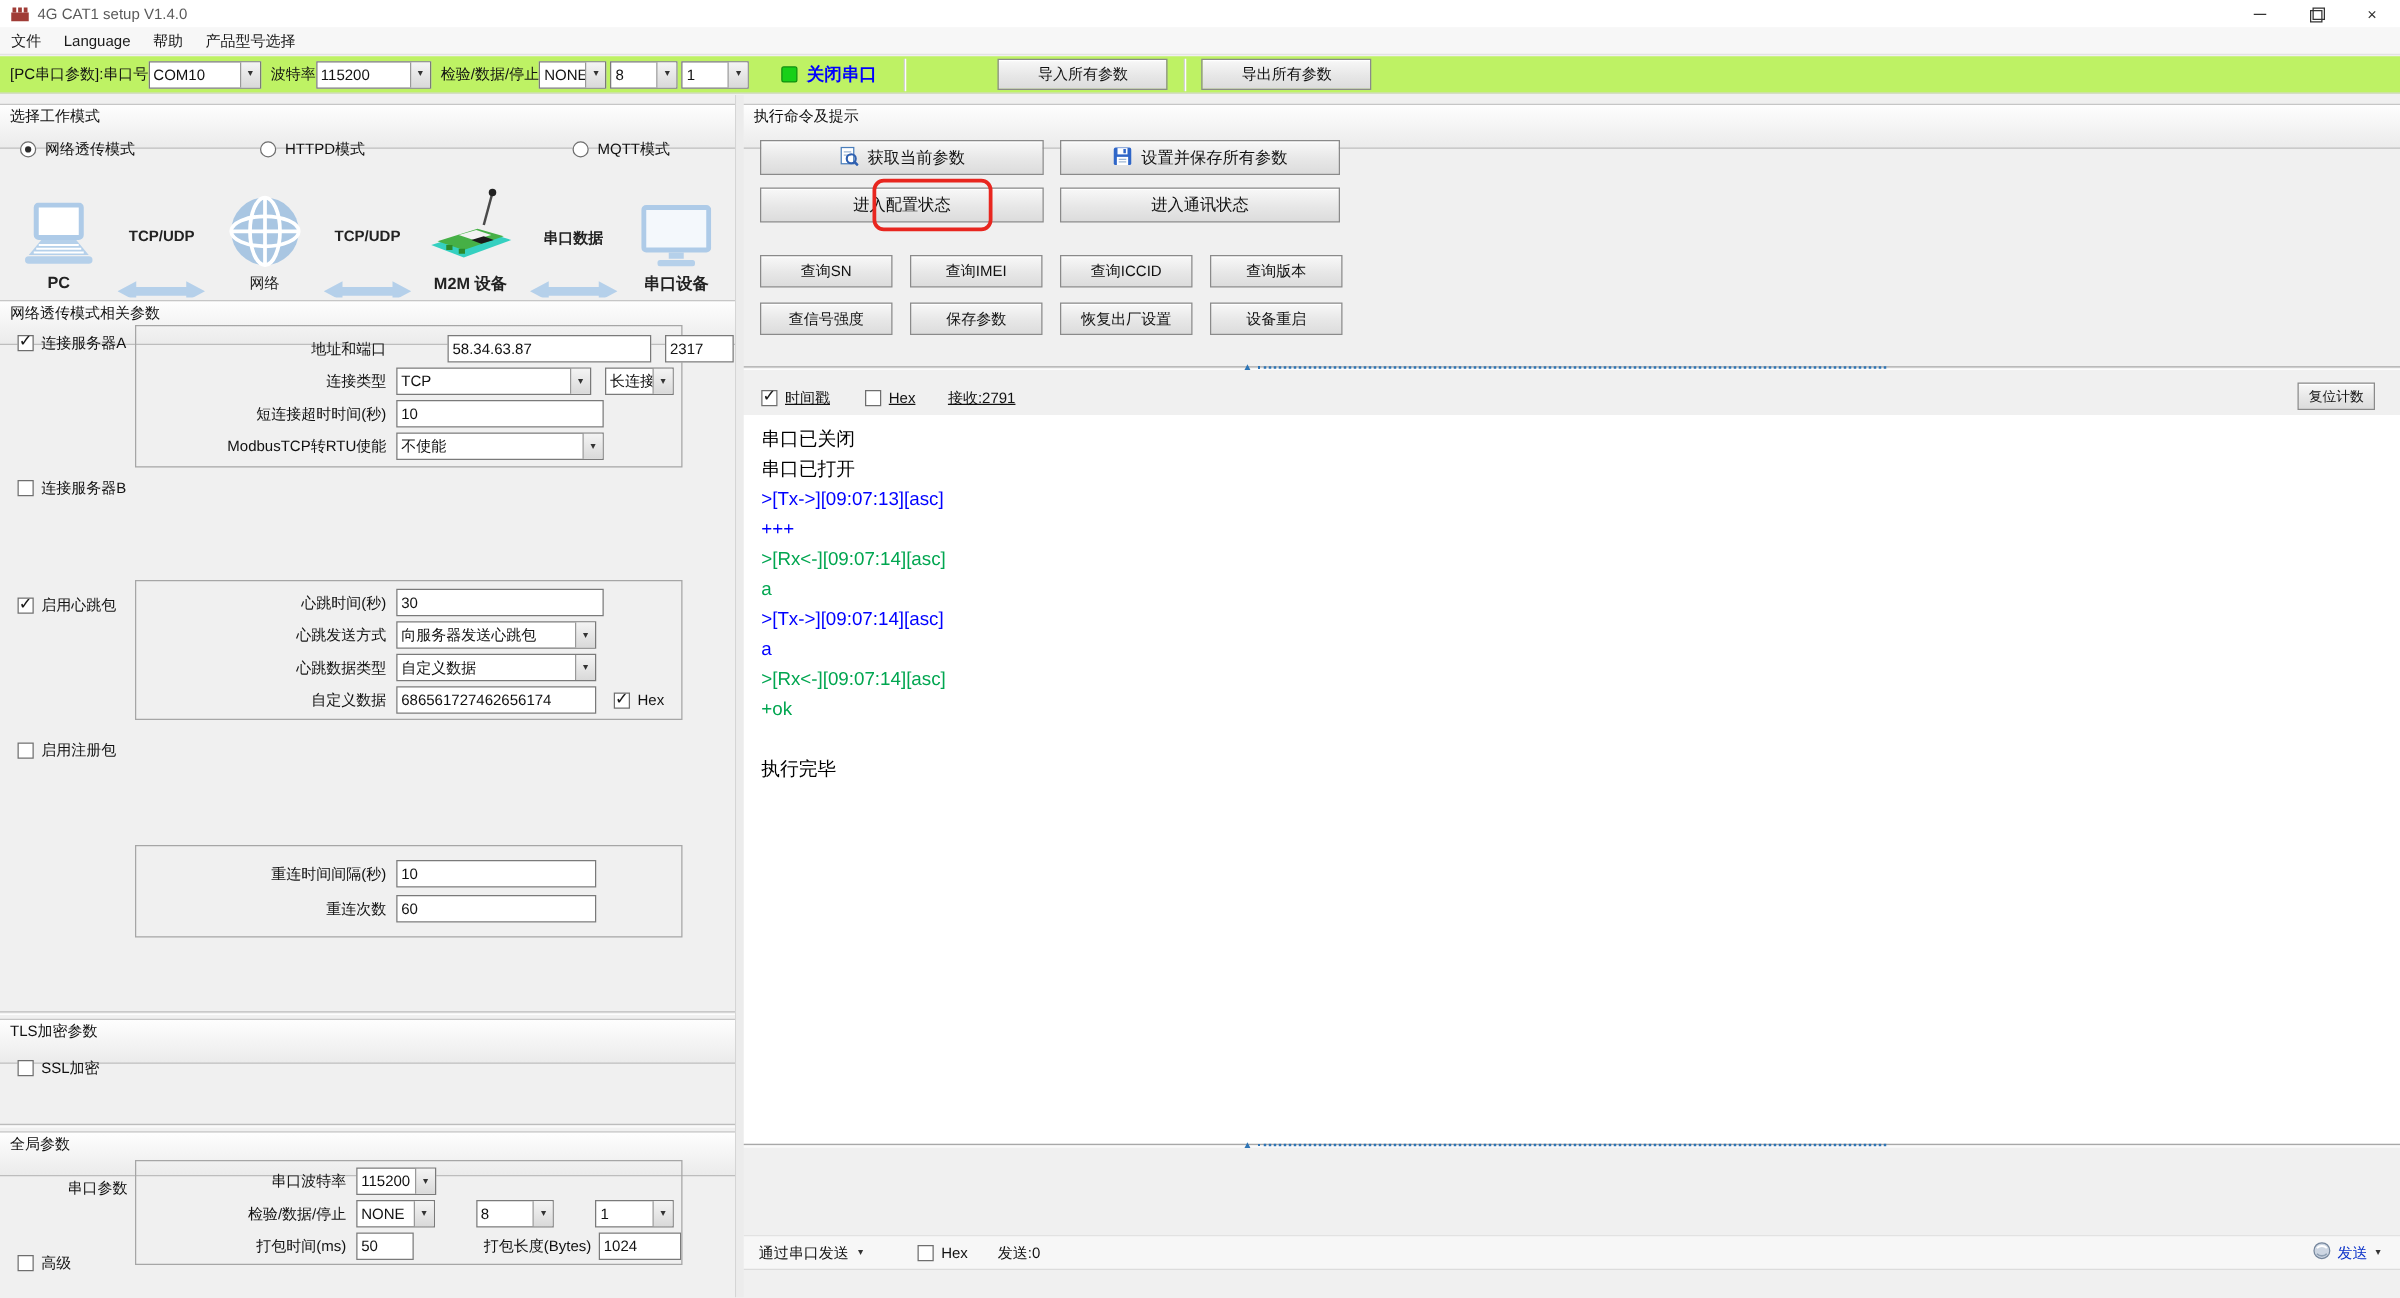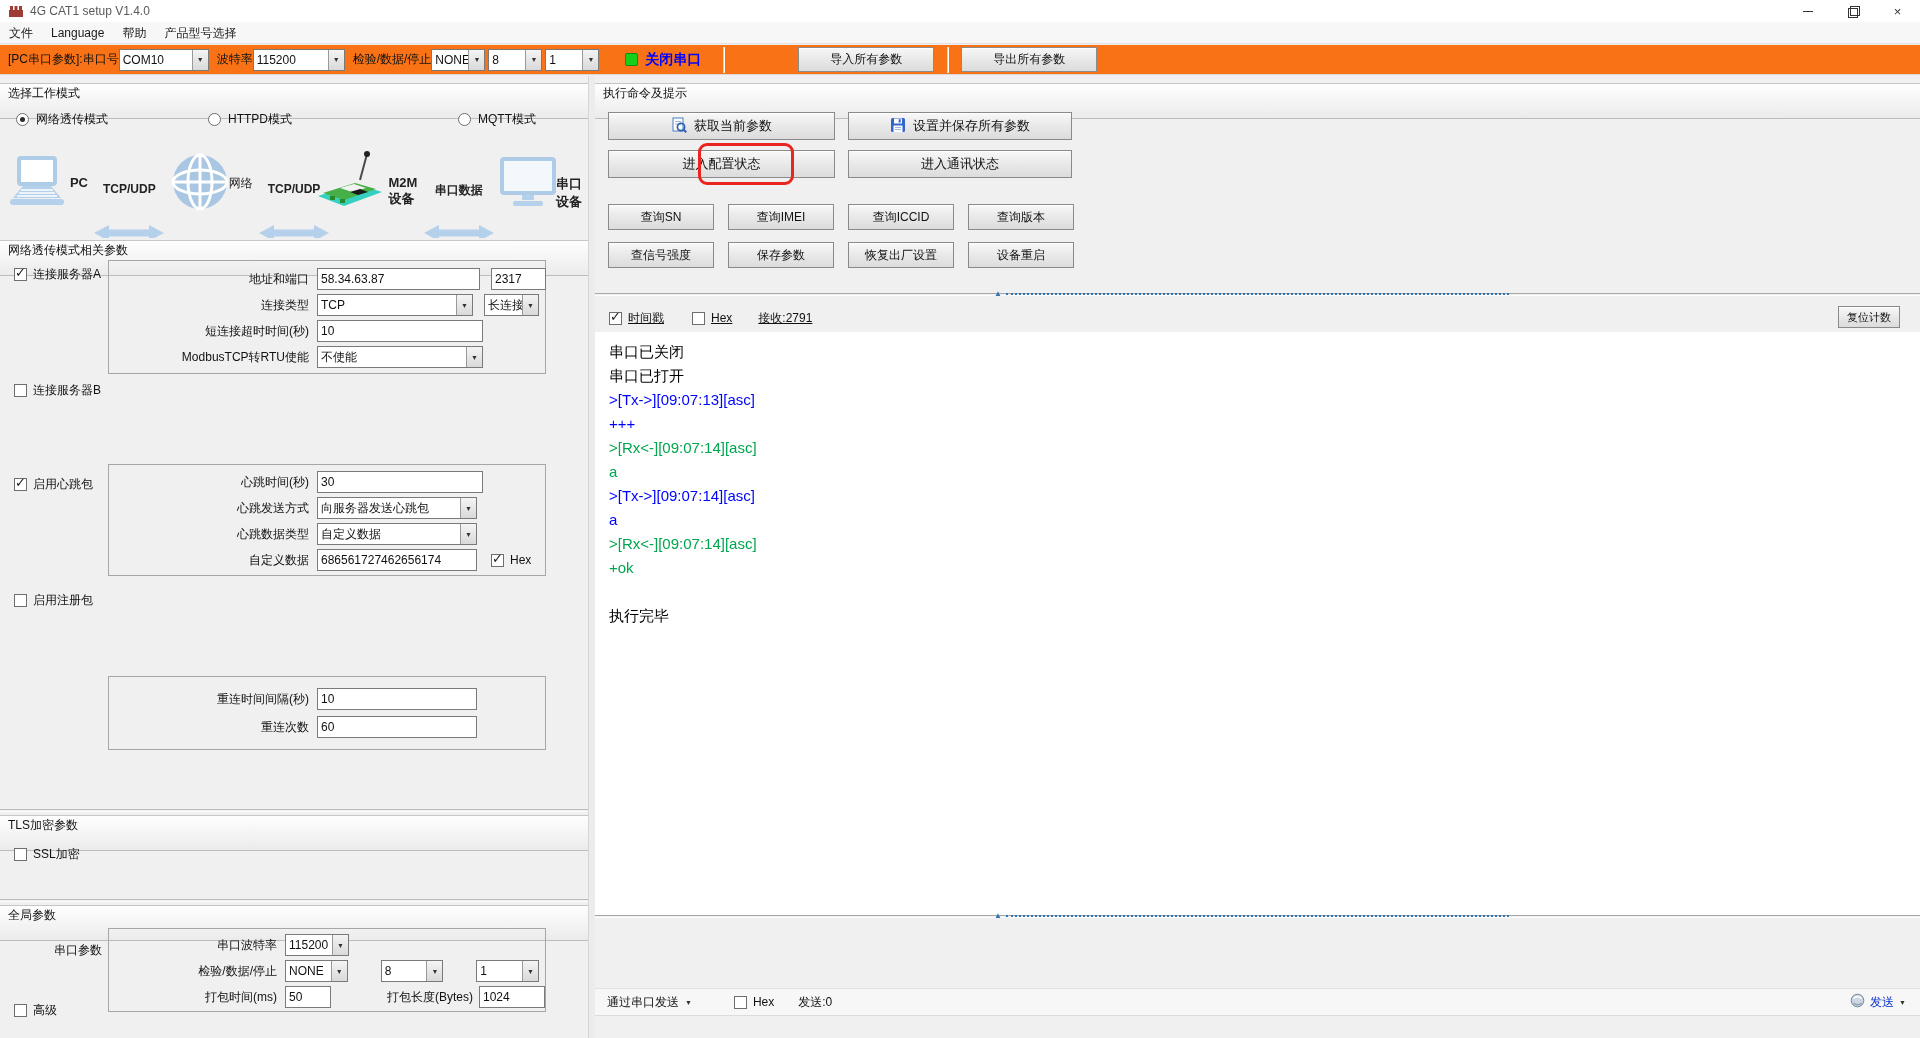--- a/index.html
+++ b/index.html
@@ -16,21 +16,21 @@
   .min-glyph { display:inline-block; width:10px; border-bottom:1px solid #333; height:1px; }
   .max-glyph { position:relative; width:10px; height:10px; }
   .max-glyph::before { content:""; position:absolute; left:0; top:2px; width:8px; height:8px; border:1px solid #333; background:#fff; }
   .max-glyph::after { content:""; position:absolute; left:2px; top:0; width:8px; height:8px; border:1px solid #333; }
 
   
   .menubar { position:absolute; top:22px; left:0; right:0; height:22px; background:#f7f7f7; display:flex; align-items:center; border-bottom:1px solid #e3e3e3; }
   .menu-item { padding:0 9px; height:22px; line-height:22px; color:#1a1a1a; }
 
   
-  .toolbar { position:absolute; top:45px; left:0; right:0; height:30px; background:#f97316; border-bottom:1px solid #d8d8d8; display:flex; align-items:center; }
+  .toolbar { position:absolute; top:45px; left:0; right:0; height:30px; background:#bef264; border-bottom:1px solid #d8d8d8; display:flex; align-items:center; }
   .tb-label { margin-left:8px; white-space:nowrap; }
   .combo { display:inline-flex; height:22px; border:1px solid #7a7a7a; background:#fff; align-items:stretch; }
   .combo .ct { flex:1; padding:0 3px; overflow:hidden; white-space:nowrap; line-height:20px; }
   .combo .cbtn { width:16px; background:linear-gradient(#f4f4f4,#d9d9d9); border-left:1px solid #999; display:flex; align-items:center; justify-content:center; font-size:7px; color:#333; }
   .port-status { display:flex; align-items:center; margin-left:26px; gap:7px; }
   .led { width:13px; height:13px; background:#18d018; border:1px solid #0f8f0f; border-radius:2px; }
   .close-port-text { color:#0000ff; font-weight:bold; font-size:14px; }
   .tsep { width:1px; height:26px; background:#d2d2d2; box-shadow:1px 0 0 #fdfdfd; }
   .btn { background:linear-gradient(#f8f8f8,#e7e7e7 55%,#dcdcdc); border:1px solid #8a8a8a; box-shadow:inset 0 1px 0 #fff; display:flex; align-items:center; justify-content:center; font-size:12px; color:#111; }
   .tb-btn { width:136px; height:25px; }
@@ -52,21 +52,21 @@
 
   
   .radio-row { position:absolute; top:32px; left:0; right:0; height:22px; display:flex; align-items:center; }
   .radio-opt { display:flex; align-items:center; gap:7px; }
   .radio-opt:nth-child(1){ margin-left:16px; }
   .radio-opt:nth-child(2){ margin-left:100px; }
   .radio-opt:nth-child(3){ margin-left:166px; }
 
   
   .diagram { position:absolute; top:56px; left:6px; right:6px; height:106px; display:flex; }
-  .dg-node { width:82px; height:104px; display:flex; flex-direction:row; align-items:center; justify-content:flex-end; }
+  .dg-node { width:82px; height:104px; display:flex; flex-direction:column; align-items:center; justify-content:flex-end; }
   .dg-node .icon-wrap { flex:1; display:flex; align-items:flex-end; padding-bottom:4px; }
   .dg-node .nlabel { font-weight:bold; font-size:13px; color:#222; height:18px; }
   .dg-link { flex:1; display:flex; flex-direction:column; align-items:center; padding-top:2px;margin-top:48px; }
   .dg-link .llabel { font-weight:bold; color:#222; height:22px; }
   .dg-link svg { margin-top:24px; }
 
   
   .fieldbox { position:absolute; border:1px solid #a6a6a6;padding-left:32px; }
   .frow { display:flex; align-items:center; height:26px; padding-right:6px; }
   .flabel { width:176px; text-align:right; padding-right:8px; flex:none; white-space:nowrap; }
@@ -269,21 +269,21 @@
 
     <div class="ghdr" style="top:164px">网络透传模式相关参数</div>
 
     <label class="cbrow" style="left:14px;top:190px">
       <span class="cb" data-checked="true"></span>
       <span>连接服务器A</span>
     </label>
     <div class="fieldbox" style="left:108px;top:184px;width:438px;height:114px;padding-top:5px">
       <div class="frow">
         <span class="flabel">地址和端口</span>
-        <input class="tbox" style="width: 166px;" value="58.34.63.87">
+        <input class="tbox" style="width: 166px; margin-left: 41px;" value="58.34.63.87">
         <input class="tbox" style="width: 55px; margin-left: 11px;" value="2317">
       </div>
       <div class="frow">
         <span class="flabel">连接类型</span>
         <span class="combo" style="width:166px">
           <span class="ct">TCP</span>
           <span class="cbtn">▼</span>
         </span>
         <span class="combo" style="width:55px;margin-left:11px">
           <span class="ct">长连接</span>

